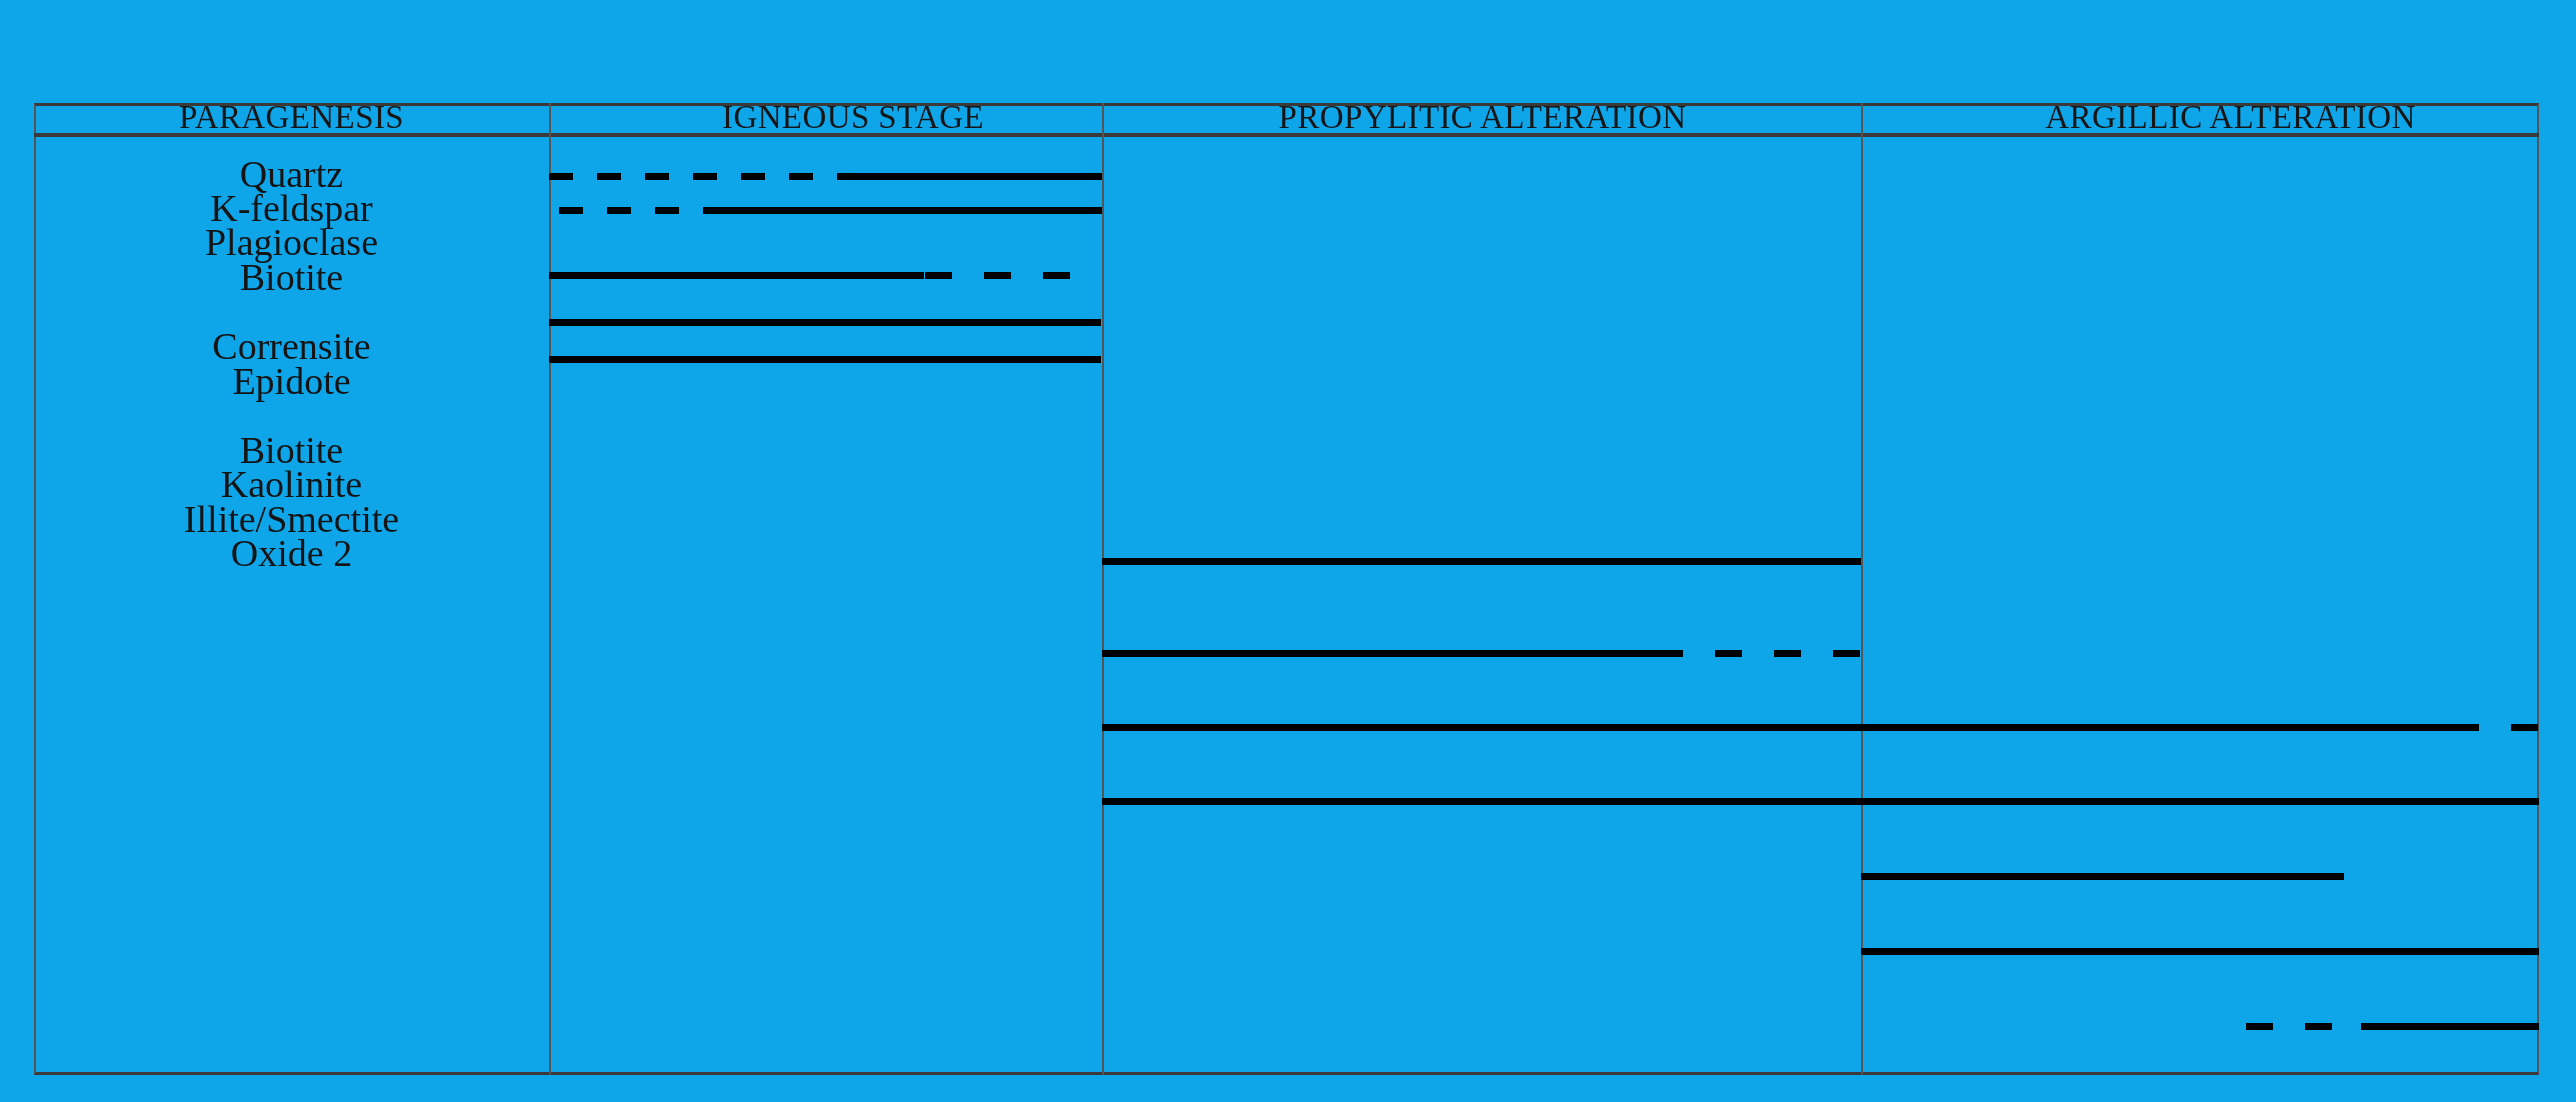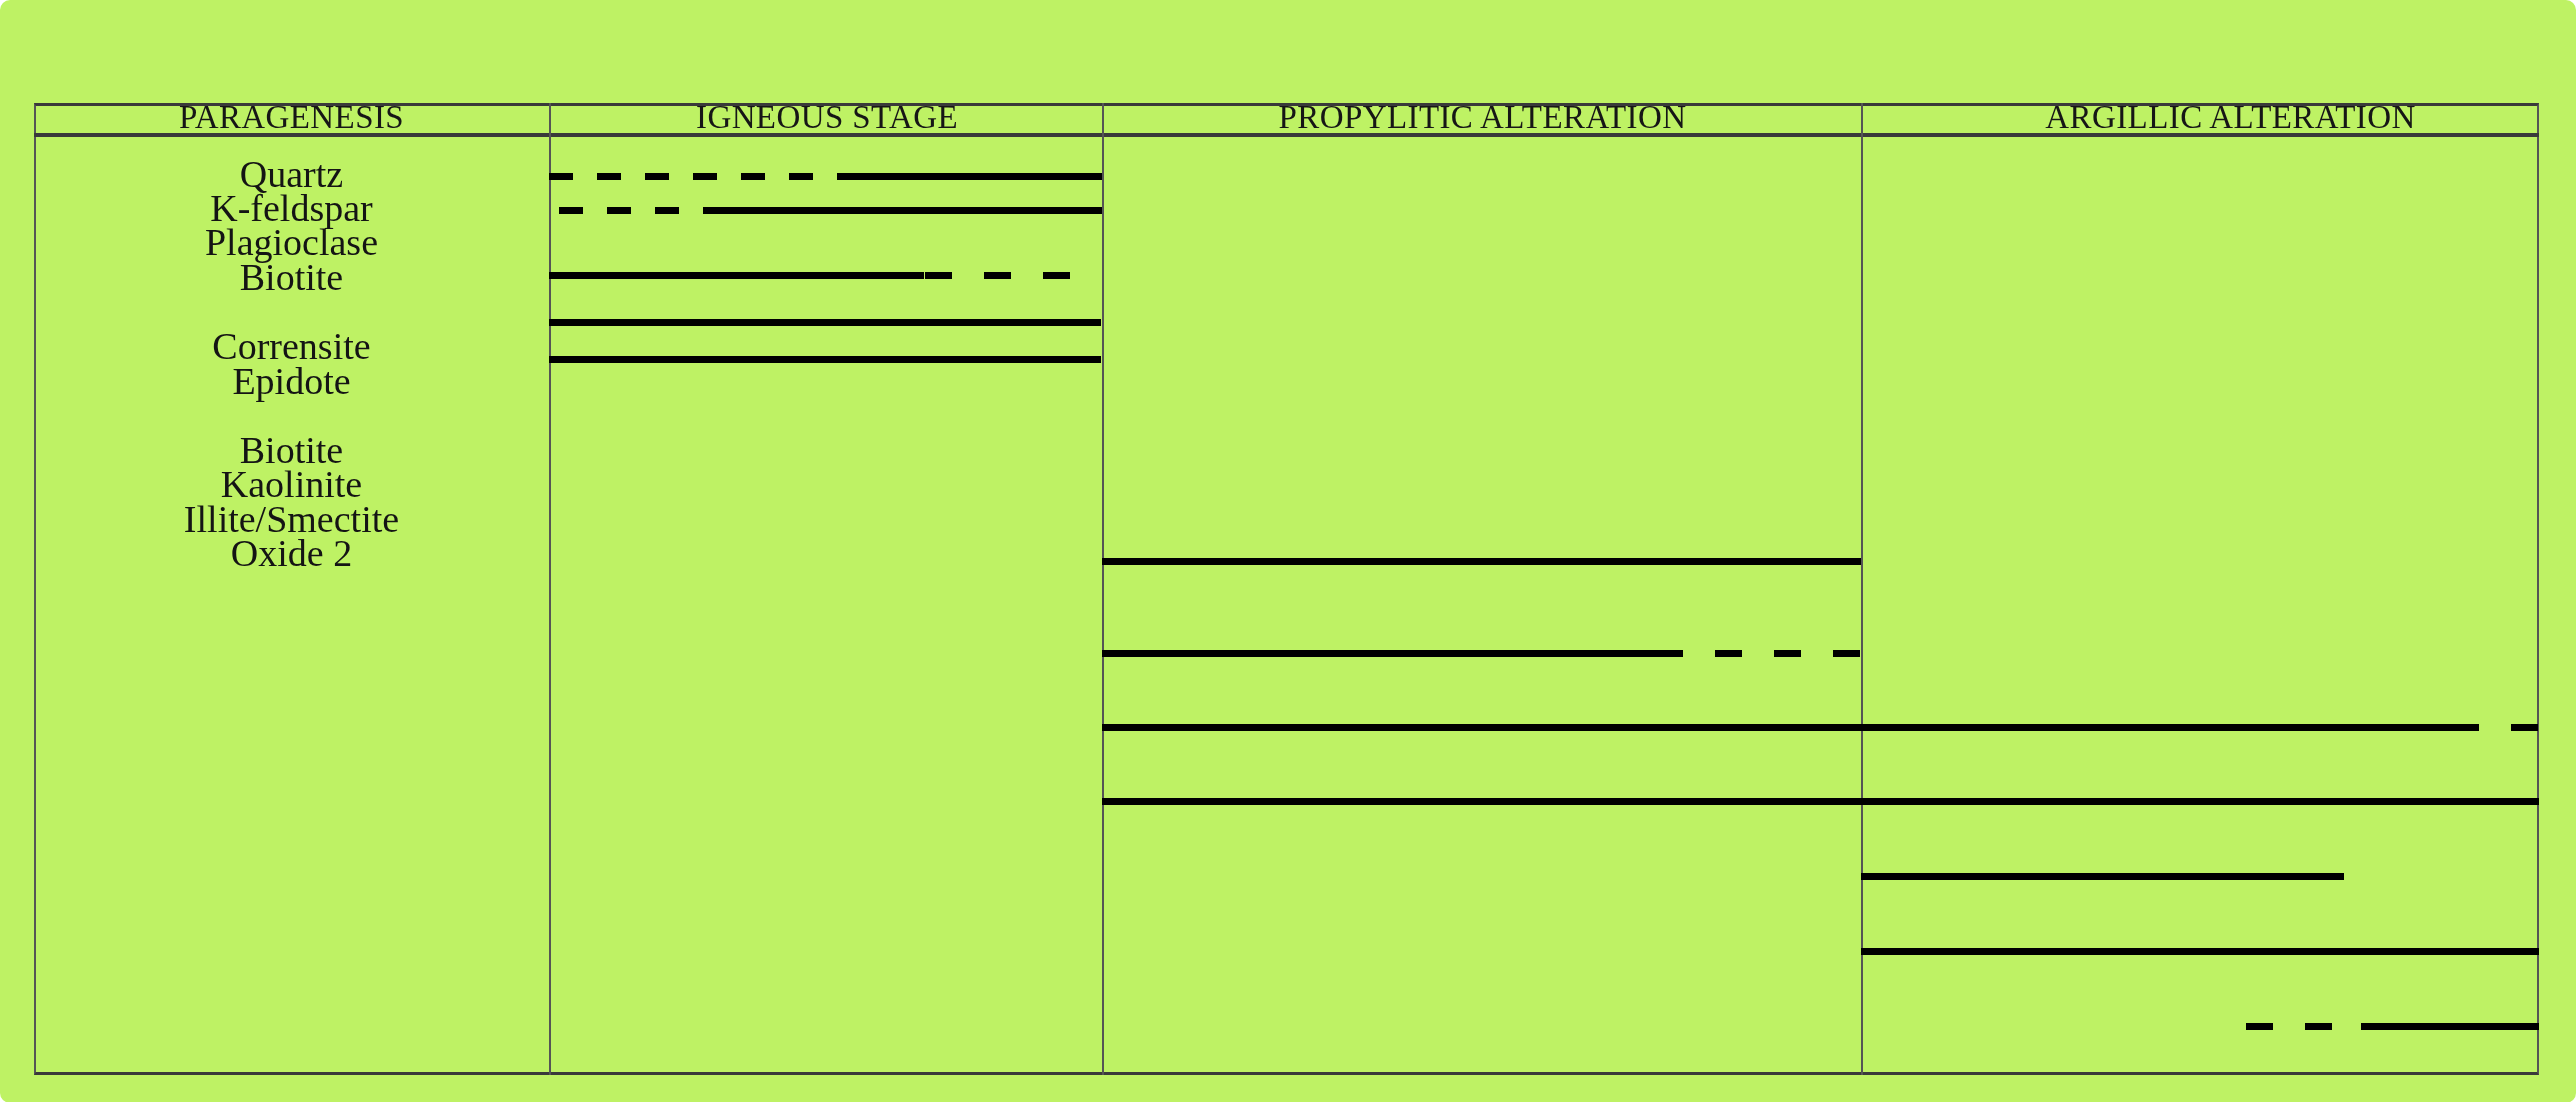--- a/index.html
+++ b/index.html
@@ -12,22 +12,21 @@
     height: 1103px;
     font-family: "Liberation Serif", "DejaVu Serif", serif;
     overflow: hidden;
   }
 
   #paragenesis-figure {
     position: absolute;
     left: 0; top: 0;
     width: 2576px;
     height: 1103px;
-    background: #bef264;
-    border-radius: 10px;
+    background: #0ea5e9;
   }
 
   
   .table-frame {
     position: absolute;
     left: 34px;
     top: 103px;
     width: 2505px;   
     height: 972px;  
     box-sizing: border-box;
@@ -71,21 +70,21 @@
     height: 29.5px;
     line-height: 29.5px;
     text-align: center;
     font-size: 33px;
     font-family: "Liberation Serif", "DejaVu Serif", serif;
     color: #161616;
     letter-spacing: 0.4px;
     white-space: nowrap;
   }
   .col-header.h0 { left: 0px;    width: 515px; }
-  .col-header.h1 { left: 498px;  width: 550px; padding-left: 20px; }
+  .col-header.h1 { left: 524px;  width: 550px; padding-left: 20px; }
   .col-header.h2 { left: 1070px; width: 757px; }
   .col-header.h3 { left: 1829px; width: 675px; padding-left: 30px; }
 
   
   .labels-col {
     position: absolute;
     left: 34px;
     top: 137px;
     width: 548px;
     height: 935px;

